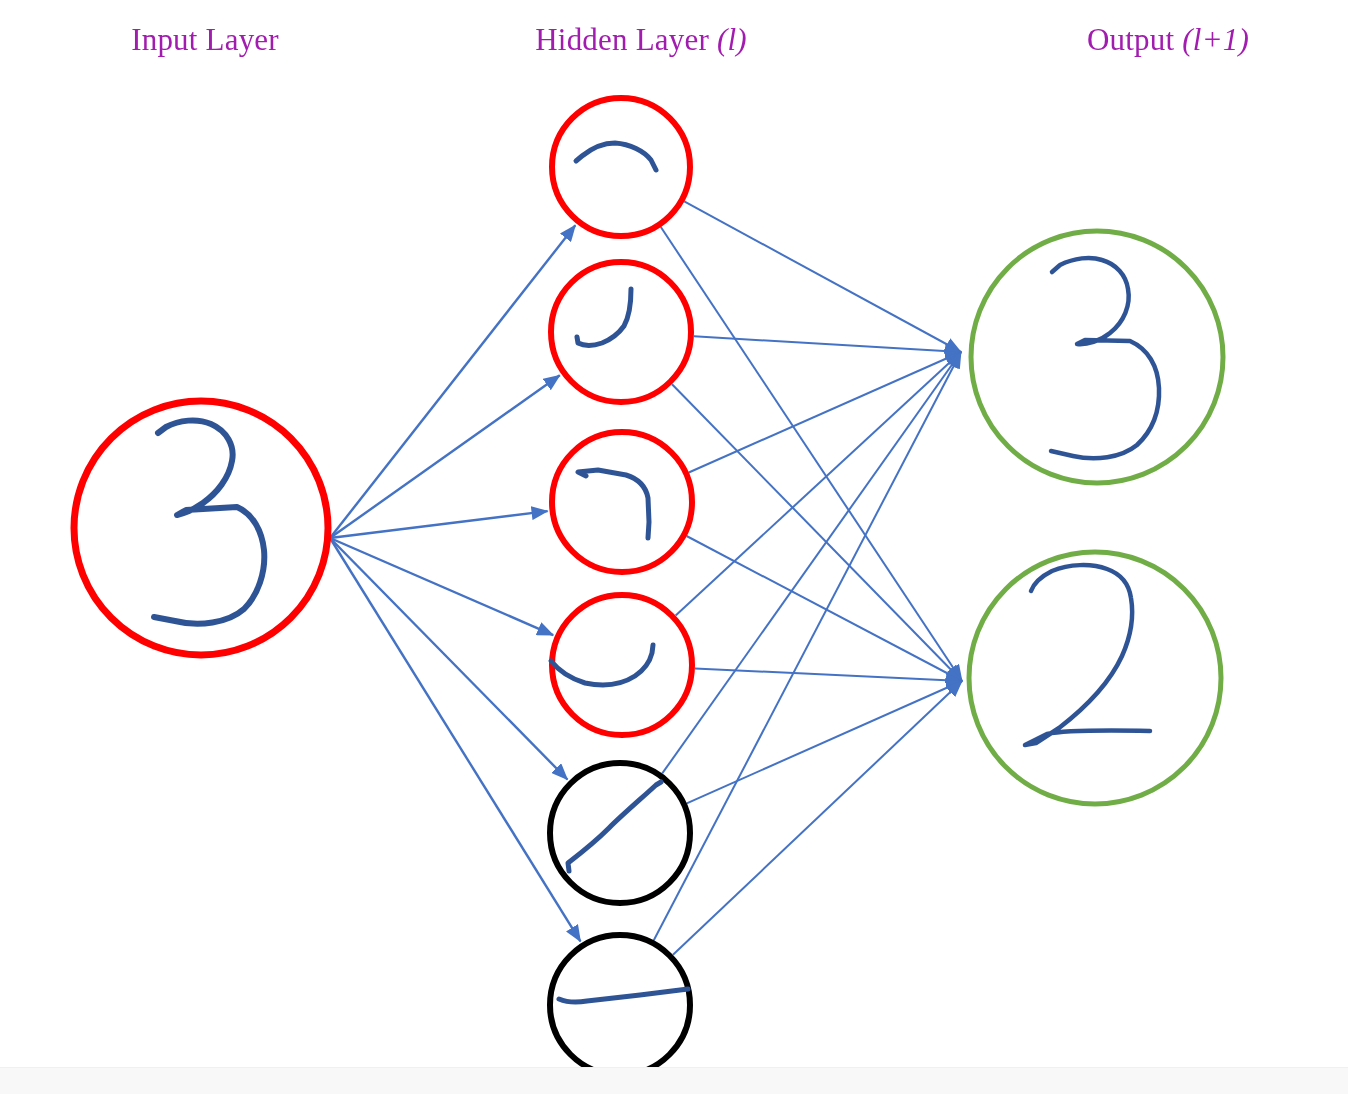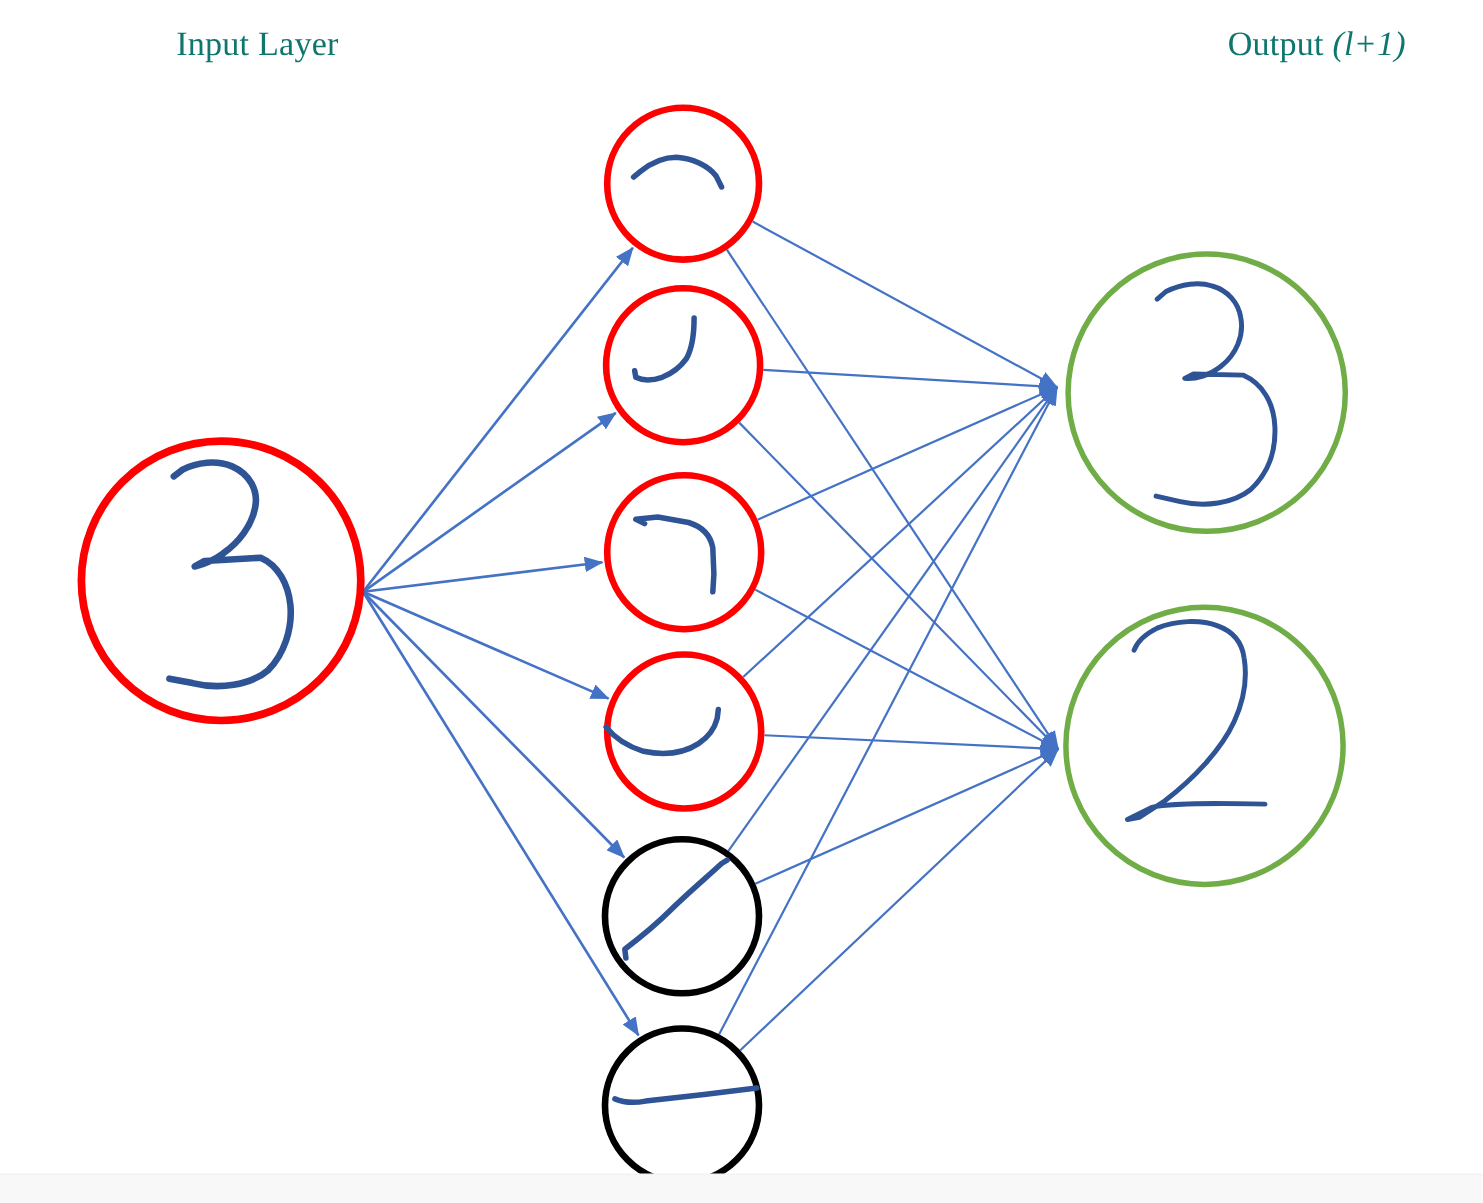--- a/index.html
+++ b/index.html
@@ -7,39 +7,39 @@
     position:relative;
     width:1348px;height:1094px;
     background:#ffffff;
     overflow:hidden;
     font-family:"Liberation Serif","DejaVu Serif",serif;
   }
   .layer-label{
     position:absolute;
     transform:translateX(-50%);
     font-size:31px;
-    color:#0f766e;
+    color:#a21caf;
     white-space:nowrap;
     letter-spacing:0.2px;
-    margin-left:29px;
   }
   .layer-label .suffix{font-style:italic;}
   .diagram-svg{position:absolute;left:0;top:0;}
   .footer-band{
     position:absolute;left:0;bottom:0;width:100%;height:26px;
     background:#f8f8f8;border-top:1px solid #f0f0f0;
   }
 </style>
 </head>
 <body>
 
 <div class="stage">
 
   <div class="layer-label" id="label-input" style="left: 205px; top: 22px;"><span>Input Layer</span><span class="suffix"></span></div>
 
+  <div class="layer-label" id="label-hidden" style="left: 641px; top: 22px;"><span>Hidden Layer </span><span class="suffix">(l)</span></div>
 
   <div class="layer-label" id="label-output" style="left: 1168px; top: 22px;"><span>Output </span><span class="suffix">(l+1)</span></div>
 
   <svg id="net-svg" class="diagram-svg" width="1348" height="1094" viewBox="0 0 1348 1094" xmlns="http://www.w3.org/2000/svg">
       <defs>
         <marker id="arrowhead" markerUnits="userSpaceOnUse" markerWidth="18" markerHeight="14" refX="16" refY="7" orient="auto">
           <path d="M0,0 L17,7 L0,14 Z" fill="#4472C4"></path>
         </marker>
       </defs>
       <g>

